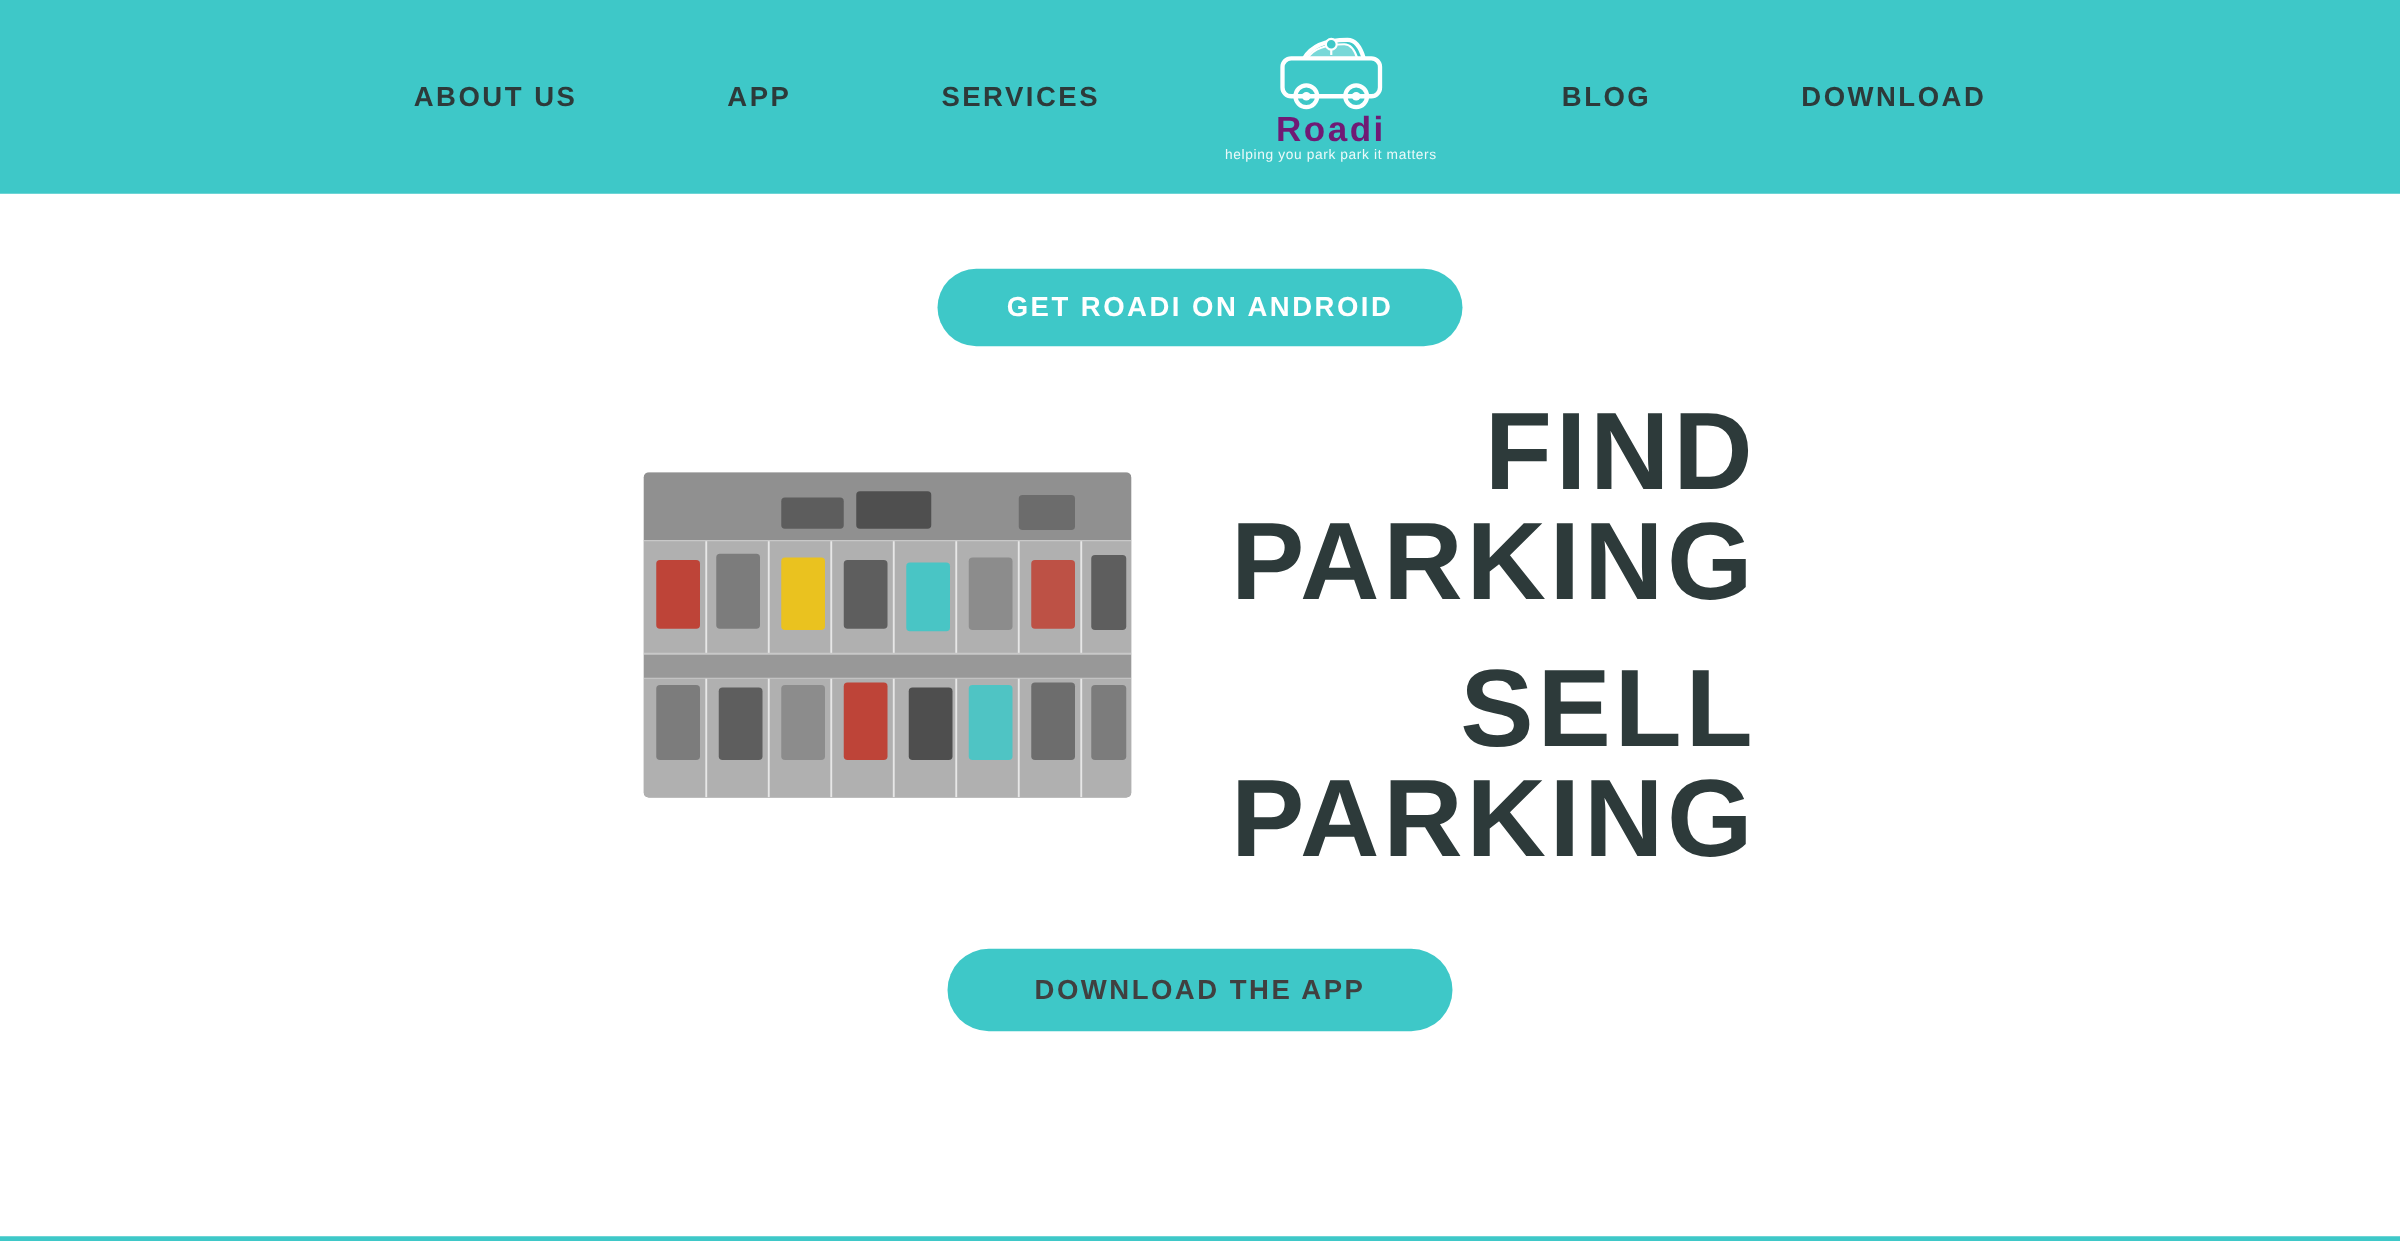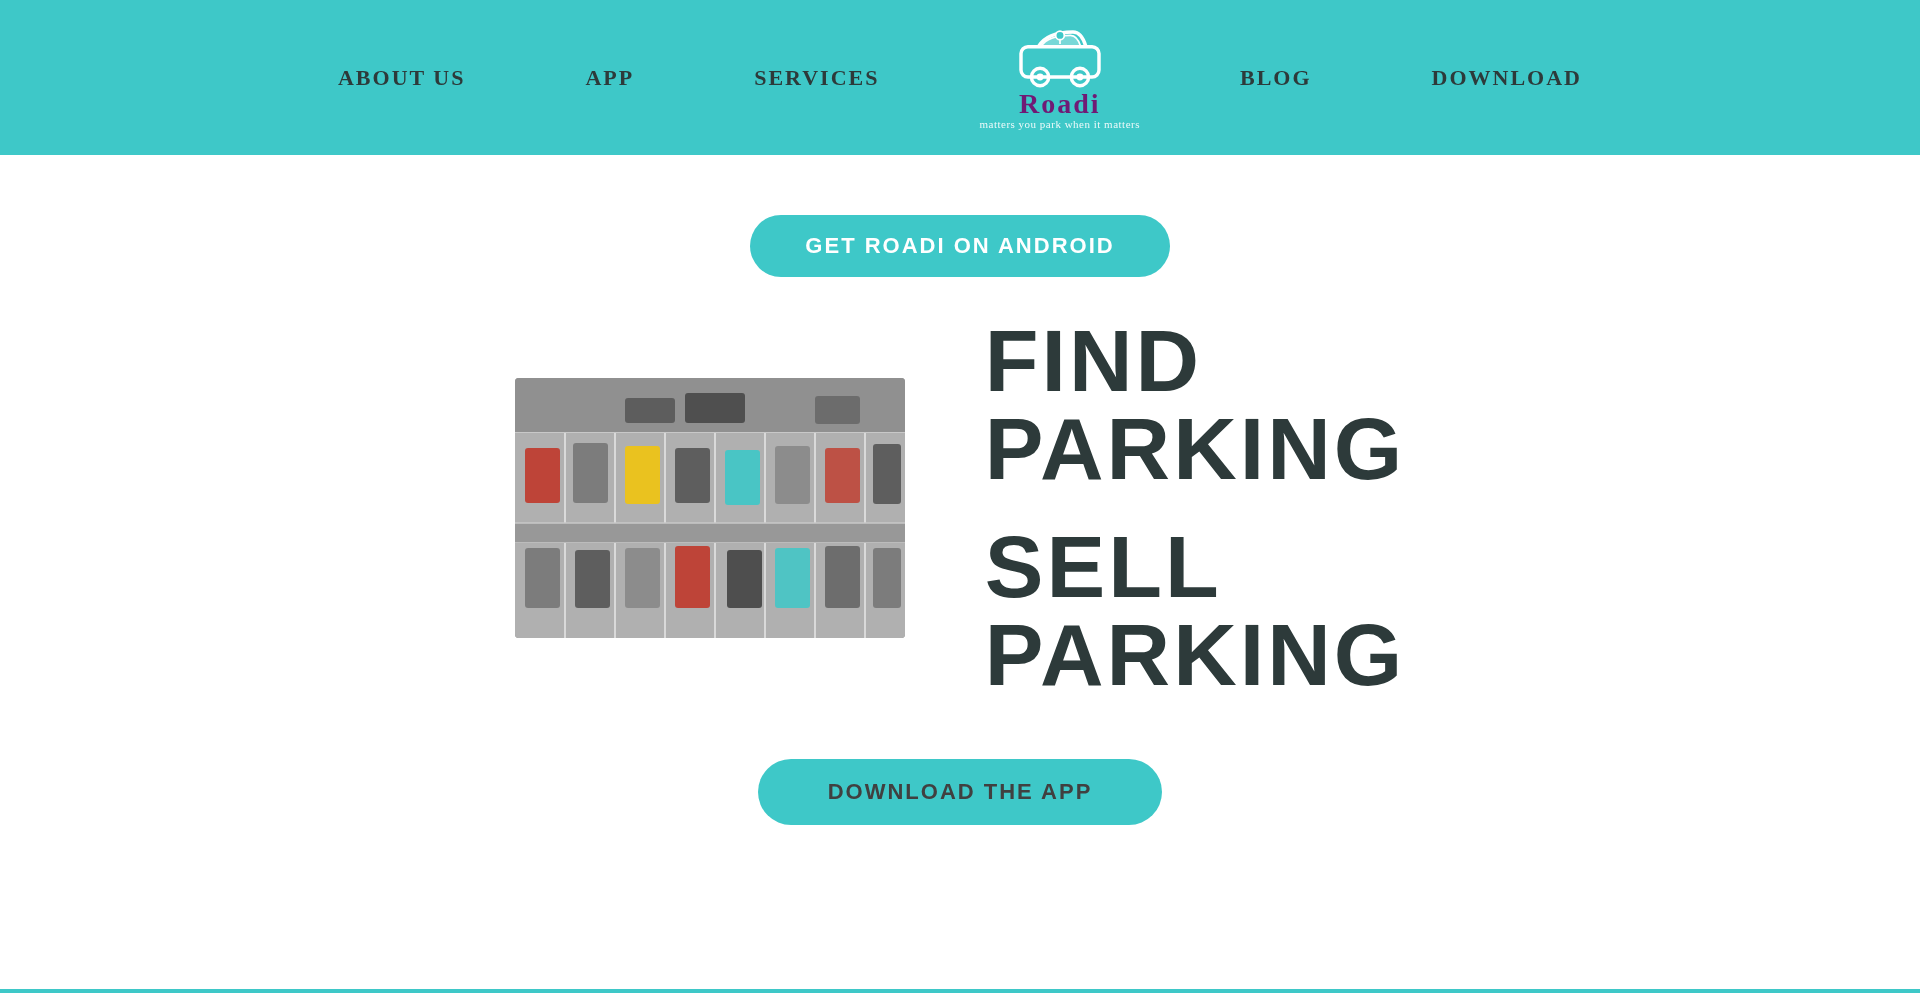--- a/index.html
+++ b/index.html
@@ -22,21 +22,20 @@
       justify-content: center;
       position: relative;
     }
 
     .nav-links {
       display: flex;
       align-items: center;
       gap: 0;
       width: 100%;
       justify-content: center;
-      font-family: Liberation Serif, serif;
     }
 
     .nav-item {
       color: #2d3a3a;
       font-size: 22px;
       font-weight: 700;
       letter-spacing: 2px;
       text-transform: uppercase;
       padding: 0 60px;
       cursor: pointer;
@@ -111,21 +110,21 @@
       overflow: hidden;
       background: #888;
       flex-shrink: 0;
       position: relative;
     }
 
     
     .hero-text {
       display: flex;
       flex-direction: column;
-      align-items: flex-start;
+      align-items: flex-end;
     }
 
     .hero-line {
       font-size: 88px;
       font-weight: 900;
       color: #2d3a3a;
       letter-spacing: 3px;
       text-transform: uppercase;
       line-height: 1.0;
       text-align: center;
@@ -186,21 +185,21 @@
 
         <circle cx="27" cy="60" r="10" fill="none" stroke="white" stroke-width="4"></circle>
         <circle cx="27" cy="60" r="4" fill="white"></circle>
         <circle cx="73" cy="60" r="10" fill="none" stroke="white" stroke-width="4"></circle>
         <circle cx="73" cy="60" r="4" fill="white"></circle>
 
         <circle cx="50" cy="12" r="5" fill="#3ec8c8" stroke="white" stroke-width="2"></circle>
         <line x1="50" y1="17" x2="50" y2="22" stroke="white" stroke-width="2"></line>
       </svg>
       <span class="logo-text">Roadi</span>
-      <span class="logo-subtext">matters you park when it matters</span>
+      <span class="logo-subtext">helping you park park it matters</span>
     </div>
 
     <a class="nav-item">BLOG</a>
     <a class="nav-item">DOWNLOAD</a>
   </div>
 </nav>
 
 <main class="main-content">
 
   <button class="android-btn">GET ROADI ON ANDROID</button>

